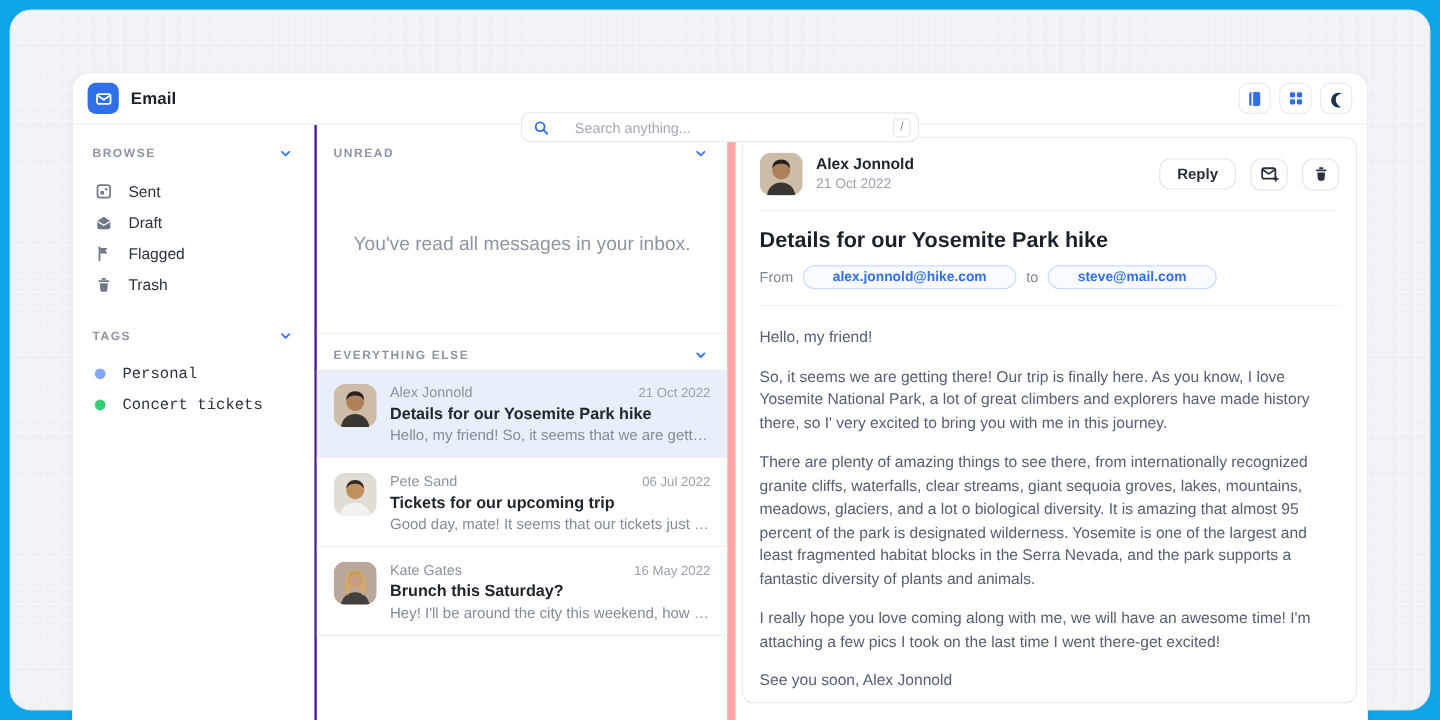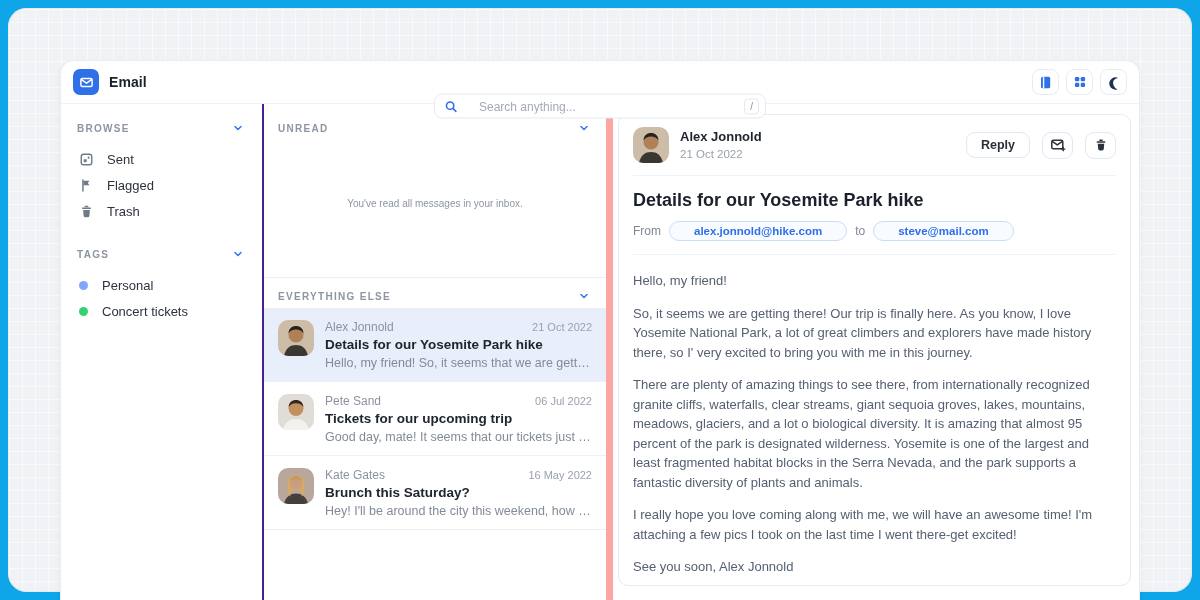--- a/index.html
+++ b/index.html
@@ -47,29 +47,29 @@
   
   .sidebar { width:203px; flex:0 0 auto; border-right:2px solid #4c1d95; padding:16px 8px 0 8px; }
   .section-head { display:flex; align-items:center; justify-content:space-between; padding:0 8px; }
   .section-label { font-size:10px; font-weight:700; letter-spacing:1.3px; color:#8d95a2; }
   .chev-btn { background:none; border:none; cursor:pointer; display:flex; padding:2px; }
   .nav { margin-top:10px; }
   .nav-item { display:flex; align-items:center; gap:13px; height:26px; padding:0 9px; border-radius:7px; font-size:13px; color:#2c333e; cursor:pointer; }
   .nav-item .ni-icon { display:flex; width:16px; justify-content:center; }
   .nav-item.active { background:#e7effc; color:#2f6fe8; font-weight:600; }
   .tags-head { margin-top:22px; }
-  .tag-list { margin-top:10px; }
+  .tag-list { margin-top:10px;font-family:Liberation Mono, monospace; }
   .tag-item { display:flex; align-items:center; gap:14px; height:26px; padding:0 10px; font-size:13px; color:#2c333e; cursor:pointer; }
   .tag-dot { width:9px; height:9px; border-radius:50%; flex:0 0 auto; }
 
   
   .list-col { width:349px; flex:0 0 auto; border-right:7px solid #fca5a5; display:flex; flex-direction:column; min-height:0; }
   .unread-zone { height:174px; display:flex; flex-direction:column; border-bottom:1px solid #edf0f4; }
   .zone-head { display:flex; align-items:center; justify-content:space-between; padding:16px 14px 0 14px; }
-  .unread-empty { flex:1; display:flex; align-items:center; justify-content:center; font-size:10px; color:#8d95a2; padding-bottom:6px; }
+  .unread-empty { flex:1; display:flex; align-items:center; justify-content:center; font-size:16px; color:#8d95a2; padding-bottom:6px; }
   .ee-head { padding:10px 14px 4px 14px; }
 
   .mail-list { display:flex; flex-direction:column; }
   .mail-item { display:flex; gap:11px; padding:12px 14px 11px 14px; border-bottom:1px solid #edf0f4; cursor:pointer; background:#fff; }
   .mail-item.selected { background:#e9eefb; }
   .avatar { width:36px; height:36px; border-radius:10px; overflow:hidden; flex:0 0 auto; }
   .avatar svg { display:block; }
   .mi-body { flex:1; min-width:0; }
   .mi-row1 { display:flex; justify-content:space-between; align-items:baseline; }
   .mi-sender { font-size:12px; color:#8b93a0; }
@@ -167,20 +167,29 @@
                   <rect x="2.4" y="2.4" width="11.2" height="11.2" rx="2.4" stroke="#707987" stroke-width="1.5"></rect>
                   <rect x="5" y="7.6" width="3.2" height="3.2" rx="0.6" fill="#707987"></rect>
                   <circle cx="10.2" cy="6" r="1.1" fill="#707987"></circle>
                 </svg>
             </span>
             <span>Sent</span>
           </div>
           <div class="nav-item">
             <span class="ni-icon">
               <svg width="15" height="15" viewBox="0 0 16 16">
+                  <path d="M2.2 6.6L8 2.8l5.8 3.8v5.2a2 2 0 0 1-2 2H4.2a2 2 0 0 1-2-2z" fill="#707987"></path>
+                  <path d="M2.6 7l5.4 3.4L13.4 7" stroke="#ffffff" stroke-width="1.2" fill="none"></path>
+                </svg>
+            </span>
+            <span>Draft</span>
+          </div>
+          <div class="nav-item">
+            <span class="ni-icon">
+              <svg width="15" height="15" viewBox="0 0 16 16">
                   <path d="M4.2 2.2v11.6" stroke="#707987" stroke-width="1.6" stroke-linecap="round"></path>
                   <path d="M4.8 2.8h6.4L9.4 5.3l1.8 2.5H4.8z" fill="#707987"></path>
                 </svg>
             </span>
             <span>Flagged</span>
           </div>
           <div class="nav-item">
             <span class="ni-icon">
               <svg width="15" height="15" viewBox="0 0 16 16">
                   <rect x="6" y="1.8" width="4" height="1.6" rx="0.6" fill="#707987"></rect>

